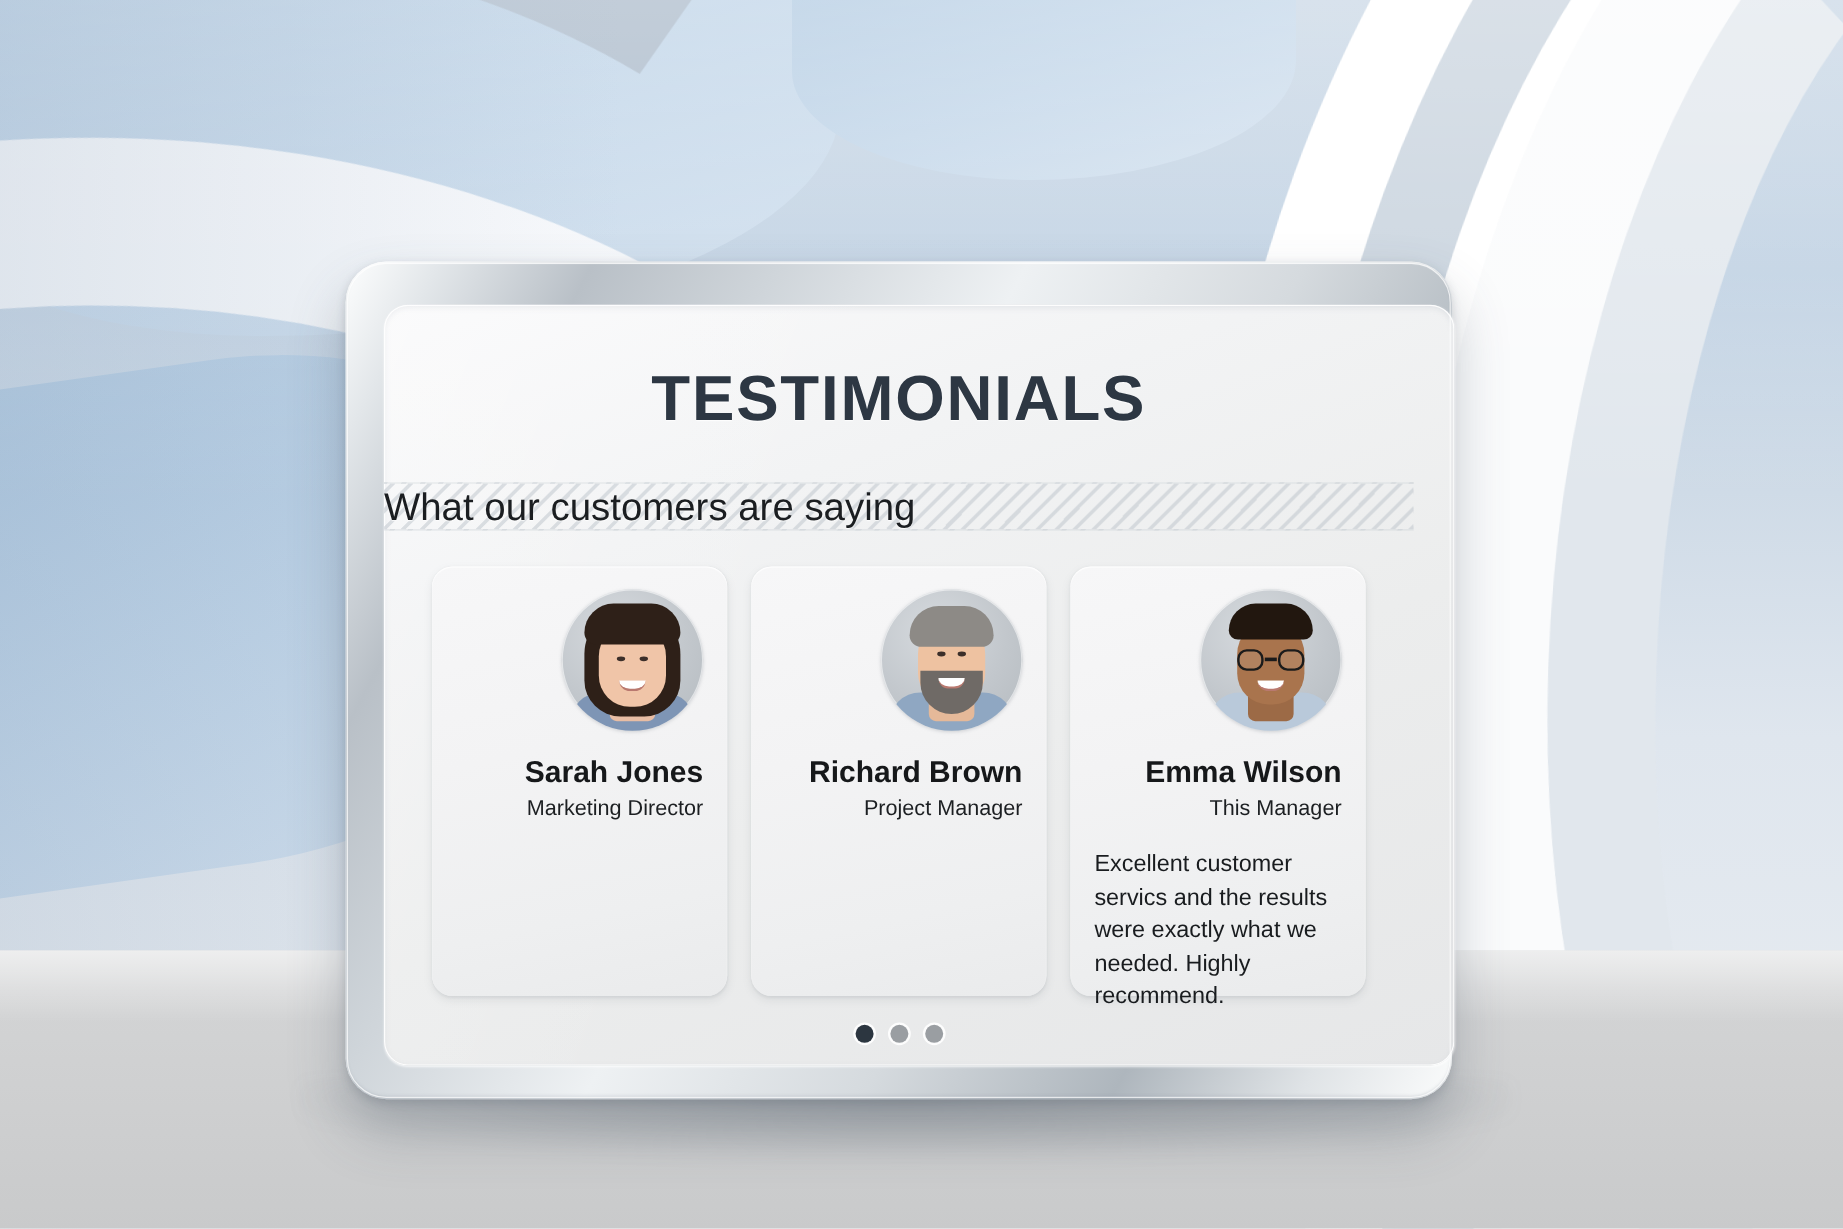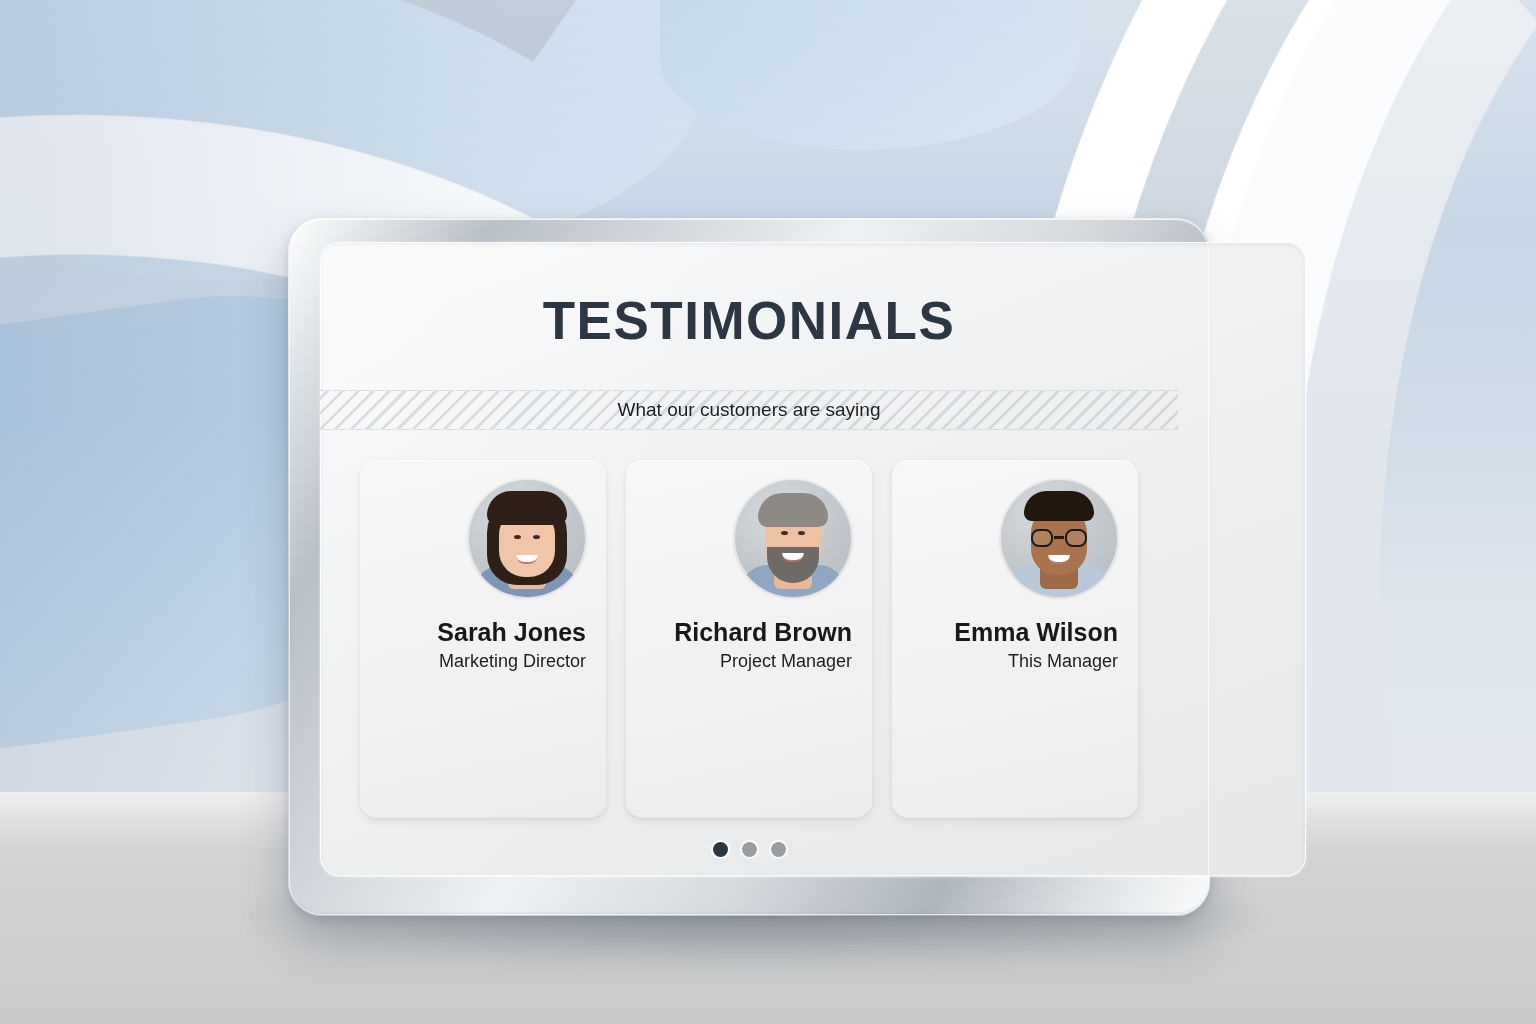--- a/index.html
+++ b/index.html
@@ -121,22 +121,22 @@
   #tablet::after {
     content:"";
     position:absolute; inset:1px;
     border-radius:33px;
     border:1px solid rgba(255,255,255,.72);
     pointer-events:none;
   }
 
   #screen {
     position:absolute;
-    left:32px; top:24px;
-    width:986px; height:634px;
+    left:32px; top:36px;
+    width:892px; height:634px;
     border-radius:20px;
     background:linear-gradient(160deg,#fafafb 0%, #f2f3f4 28%, #eceded 58%, #e6e7e8 100%);
     box-shadow:
       inset 0 0 0 1px rgba(255,255,255,.9),
       inset 0 2px 5px rgba(150,160,172,.22),
       0 1px 2px rgba(255,255,255,.8);
     overflow:hidden;
   }
   
   #screen::before {
@@ -167,22 +167,22 @@
       rgba(181,189,197,.45) 0px,
       rgba(181,189,197,.45) 3px,
       rgba(255,255,255,0) 3px,
       rgba(255,255,255,0) 11px);
     border-top:1px solid rgba(205,211,217,.55);
     border-bottom:1px solid rgba(205,211,217,.55);
   }
   .page-subtitle {
     position:absolute;
     left:0; top:150px; width:858px;
-    text-align:center;
-    font-size:19px;
+    text-align:left;
+    font-size:32px;
     font-weight:normal;
     color:#1b1e21;
     line-height:36px;
     text-shadow:0 1px 1px rgba(255,255,255,.85);
   }
 
   .cards {
     position:absolute;
     left:40px; top:218px;
     width:778px; height:360px;
@@ -348,20 +348,21 @@
             <div class="av-hair" style="top:12px;width:70px;height:30px;border-radius:35px 35px 12px 12px;background:#22170f;"></div>
             <div class="av-glasses" style="top:50px;">
               <div class="av-lens" style="left:0;"></div>
               <div class="av-lens" style="right:0;"></div>
               <div class="av-bridge"></div>
             </div>
             <div class="av-mouth" style="top:76px;"></div>
           </div>
           <div class="name">Emma Wilson</div>
           <div class="role">This Manager</div>
+          <div class="quote">Excellent customer servics and the results were exactly what we needed. Highly recommend.</div>
         </div>
 
       </div>
 
       <div class="dots">
         <div class="dot active"></div>
         <div class="dot"></div>
         <div class="dot"></div>
       </div>
 

